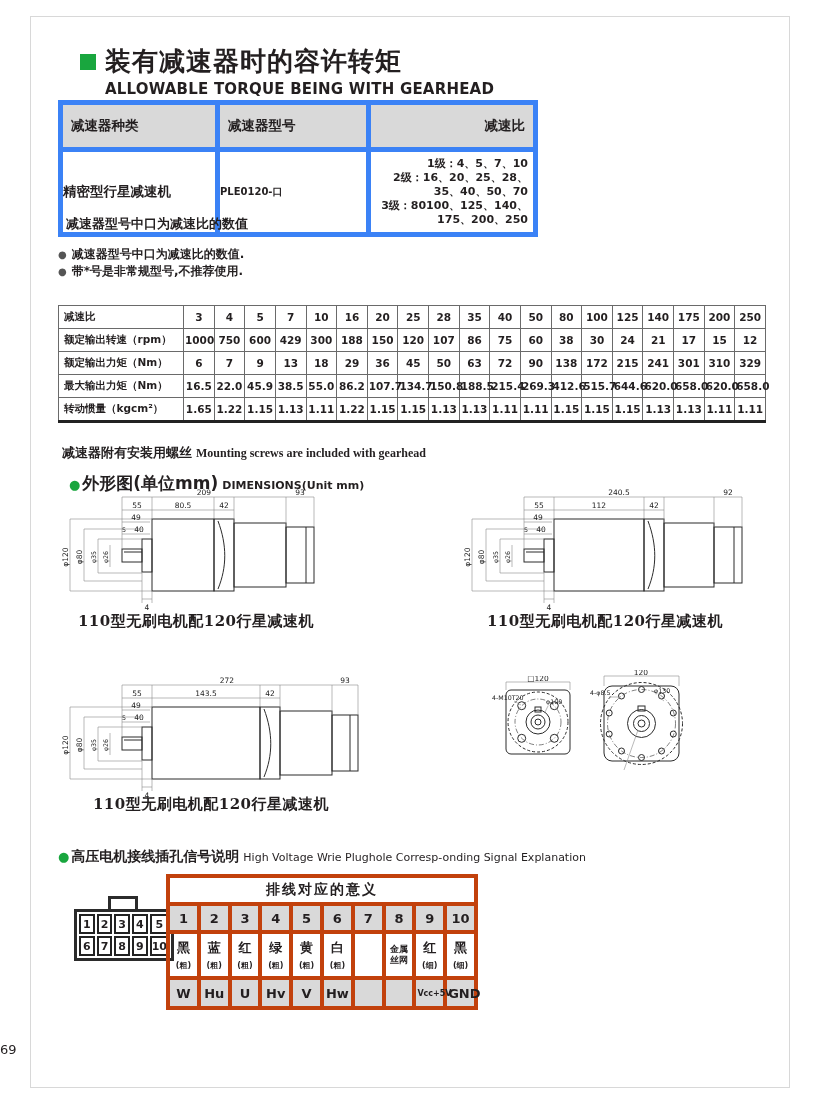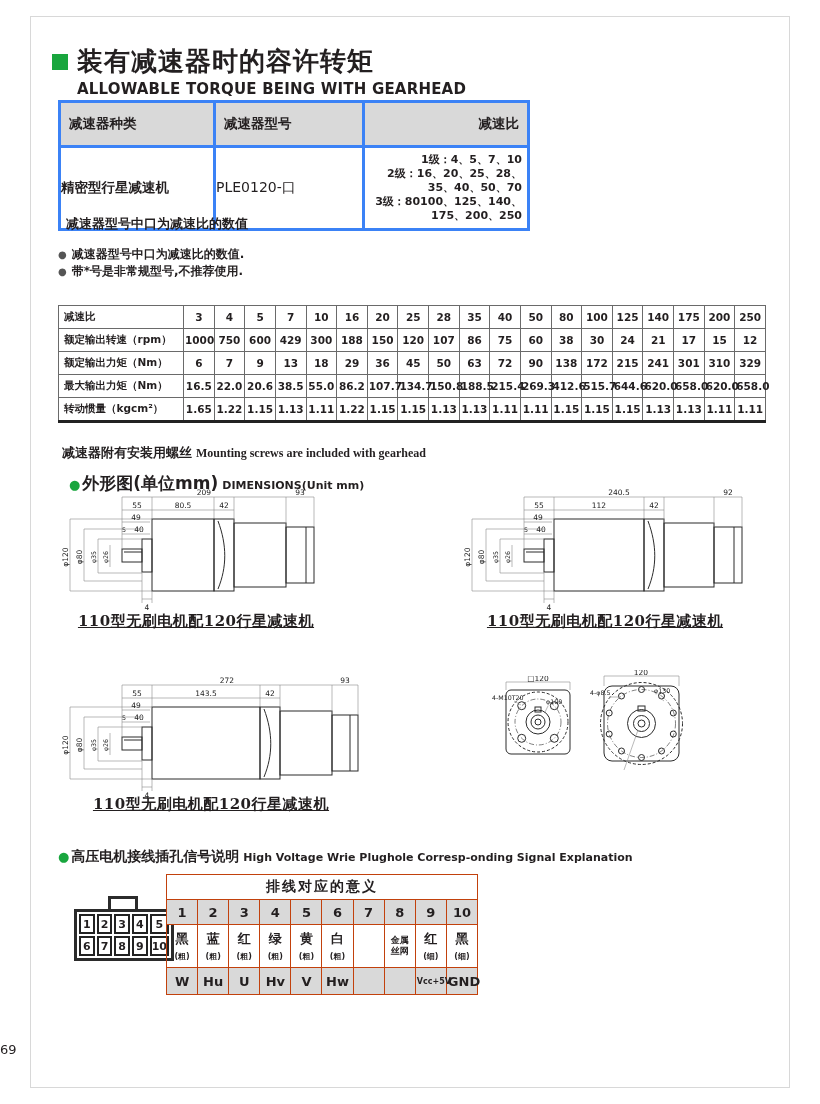--- a/index.html
+++ b/index.html
@@ -1,35 +1,35 @@
 <!DOCTYPE html>
 <html><head>
 <meta charset="utf-8">
 <style>
   html,body{margin:0;padding:0;background:#fff;}
   #page{position:relative;width:820px;height:1104px;background:#ffffff;overflow:hidden;
         font-family:"DejaVu Sans","Liberation Sans",sans-serif;color:#231f20;}
   .frame{position:absolute;left:30px;top:16px;width:758px;height:1070px;border:1px solid #d8d8d8;}
 
   
-  .title-wrap{position:absolute;left:52px;top:44px;}
+  .title-wrap{position:absolute;left:80px;top:44px;}
   .title-line{display:flex;align-items:center;}
   .green-sq{width:16px;height:16px;background:#19a63e;margin-right:9px;flex:0 0 auto;}
   .title-cn{font-size:26px;font-weight:bold;letter-spacing:1px;}
   .title-en{font-size:15px;font-weight:bold;margin-left:25px;margin-top:1px;letter-spacing:.2px;}
 
   
   table{border-collapse:collapse;}
   .gtab{position:absolute;left:58px;top:100px;width:412px;table-layout:fixed;font-size:13px;}
-  .gtab td,.gtab th{border:3px solid #3b82f6;vertical-align:middle;}
+  .gtab td,.gtab th{border:5px solid #3b82f6;vertical-align:middle;}
   .gtab th{background:#d9d9d9;height:38px;text-align:left;padding:2px 8px;font-size:13.5px;font-weight:600;}
   .gtab th.ra{text-align:right;}
   .gtab td{height:76px;padding:2px 0;}
   .gtab td.type{font-weight:700;font-size:13.5px;}
-  .gtab td.model{font-weight:400;font-size:14px;}
+  .gtab td.model{font-weight:700;font-size:10px;}
   .gtab td.ratio{font-weight:600;font-size:11px;line-height:1.28;text-align:right;padding-right:5px;}
   .gfoot{position:absolute;left:66px;top:215px;font-size:13px;font-weight:600;}
 
   
   .notes{position:absolute;left:58px;top:246px;font-size:12px;font-weight:600;line-height:17px;}
   .note .blt{color:#555;margin-right:5px;font-size:10px;}
 
   
   .spec{position:absolute;left:58px;top:305px;width:708px;table-layout:fixed;font-size:10.5px;
         border:1px solid #444;border-bottom:3px solid #222;}
@@ -43,37 +43,37 @@
   .dimhead .en{font-size:11px;font-weight:bold;margin-left:4px;}
   .dimsub{position:absolute;left:62px;top:444px;font-size:13px;font-weight:600;font-family:Liberation Serif, serif;}
   .dimsub .en{font-size:12px;font-weight:bold;margin-left:4px;}
 
   .draw{position:absolute;}
   .shape{stroke:#2b2b2b;fill:none;stroke-width:1;}
   .dims{stroke:#8a8a8a;fill:none;stroke-width:0.6;}
   svg text{font-family:"DejaVu Sans","Liberation Sans",sans-serif;font-size:7.5px;fill:#222;}
   svg text.t6{font-size:6.3px;}
   .caption{position:absolute;text-align:center;font-family:"DejaVu Serif","Liberation Serif",serif;
-           font-size:15px;font-weight:600;letter-spacing:.5px;text-decoration:underline;}
+           font-size:15px;font-weight:600;letter-spacing:.5px;}
 
   
   .sighead{position:absolute;left:58px;top:846px;}
   .sighead .gdot{color:#19a63e;font-size:13px;margin-right:2px;}
   .sighead .cn{font-size:14px;font-weight:bold;}
-  .sighead .en{font-size:11px;font-weight:bold;margin-left:4px;}
+  .sighead .en{font-size:11px;font-weight:normal;margin-left:4px;}
 
   .connector{position:absolute;left:74px;top:896px;width:110px;height:76px;}
   .conn-tab{position:absolute;left:34px;top:0;width:24px;height:16px;border:3px solid #2b2b2b;background:#fff;}
   .conn-body{position:absolute;left:0;top:13px;width:100px;height:52px;border:3px solid #2b2b2b;background:#fff;
              display:grid;grid-template-columns:repeat(5,1fr);grid-template-rows:1fr 1fr;gap:2px;padding:2px;box-sizing:border-box;}
   .conn-pin{border:2px solid #222;display:flex;align-items:center;justify-content:center;
             font-size:11px;font-weight:bold;background:#fff;}
 
   .sigtab{position:absolute;left:166px;top:874px;width:312px;table-layout:fixed;font-size:12px;}
-  .sigtab td{border:1px solid #c2410c;text-align:center;vertical-align:middle;}
+  .sigtab td{border:4px solid #c2410c;text-align:center;vertical-align:middle;}
   .sig-title{height:22px;font-size:14px;font-weight:bold;letter-spacing:2px;}
   .sig-num{height:22px;background:#d9d9d9;font-weight:bold;font-size:13px;}
   .sig-color{height:40px;font-weight:600;margin-top:20px;}
   .sig-color .cmain{font-size:13px;}
   .sig-color .cnote{font-size:8px;}
   .sig-color.mesh .cmain{font-size:9px;line-height:1.15;display:inline-block;width:2.2em;word-break:break-all;}
   .sig-fn{height:24px;background:#d9d9d9;font-weight:bold;font-size:13px;}
   .sig-fn.small{font-size:8px;}
 
   .pagenum{position:absolute;left:0;top:1042px;width:820px;text-align:left;font-size:13px;}
@@ -184,21 +184,21 @@
           <td>215</td>
           <td>241</td>
           <td>301</td>
           <td>310</td>
           <td>329</td>
         </tr>
         <tr>
           <td class="rowlabel">最大输出力矩（Nm）</td>
           <td>16.5</td>
           <td>22.0</td>
-          <td>20.6</td>
+          <td>45.9</td>
           <td>38.5</td>
           <td>55.0</td>
           <td>86.2</td>
           <td>107.7</td>
           <td>134.7</td>
           <td>150.8</td>
           <td>188.5</td>
           <td>215.4</td>
           <td>269.3</td>
           <td>412.6</td>

